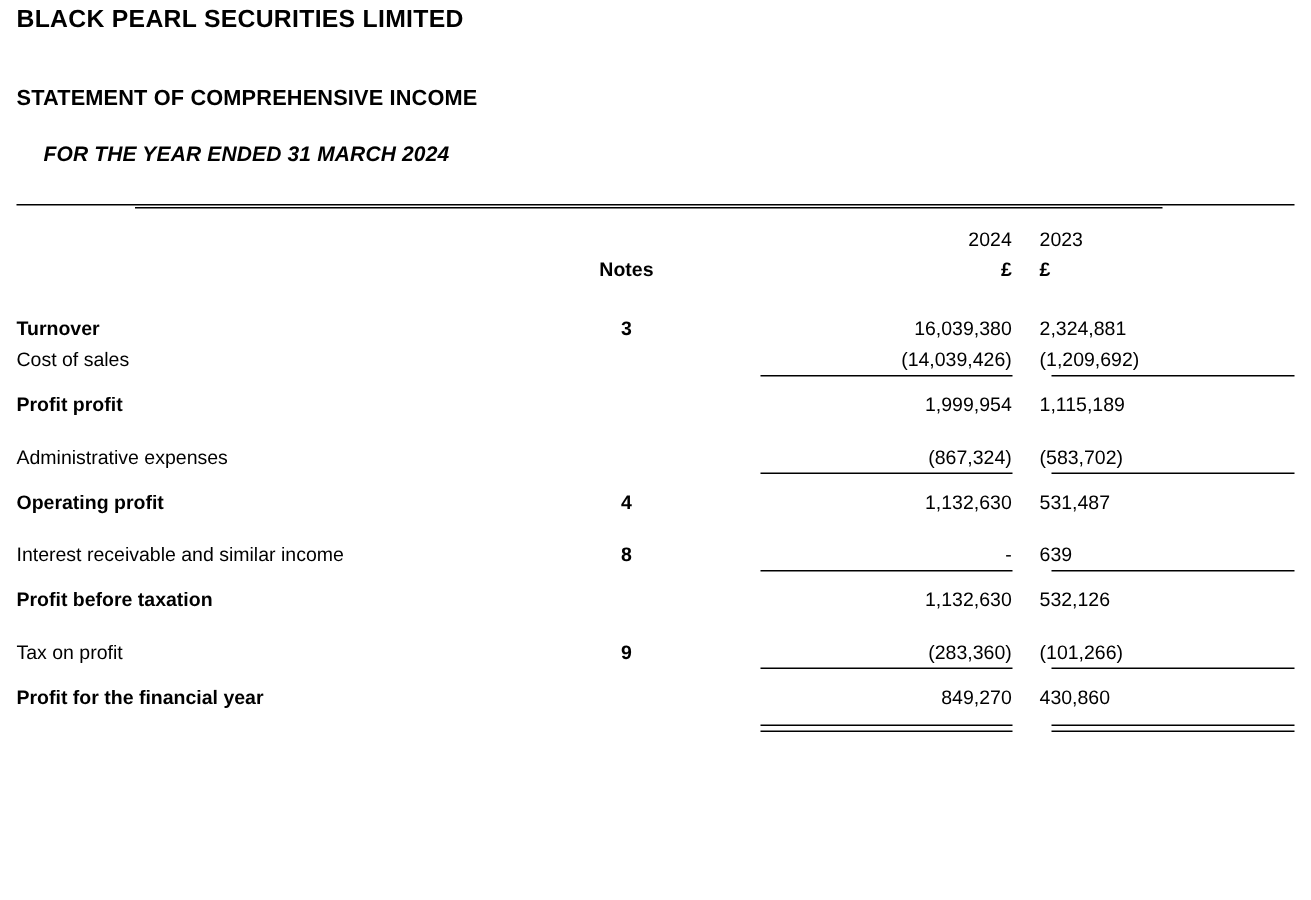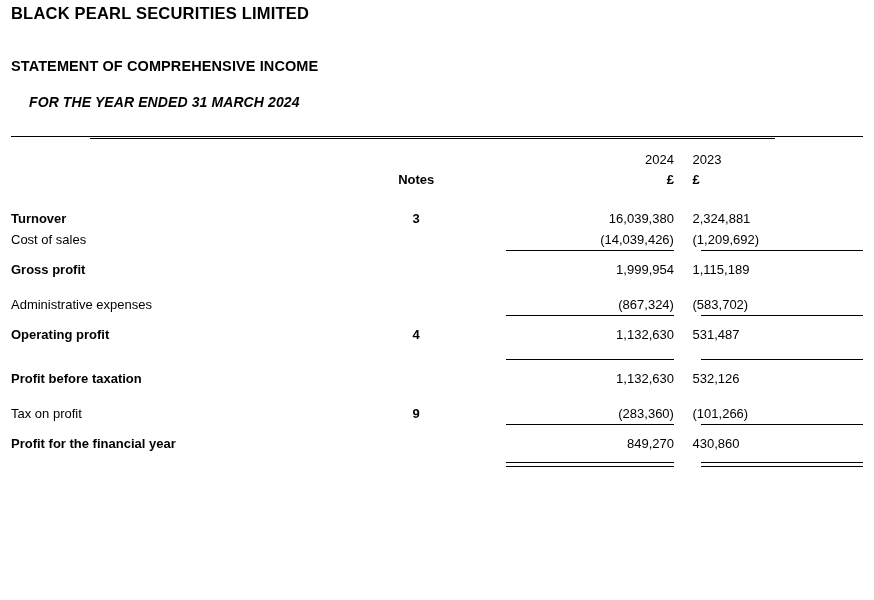--- a/index.html
+++ b/index.html
@@ -189,21 +189,21 @@
         <td class="c-2024 line-cell">
             <span class="underline-num"></span>
           </td>
         <td class="c-gap line-cell"></td>
         <td class="c-2023 line-cell">
             <span class="underline-num"></span>
           </td>
       </tr>
 
       <tr class="row">
-        <td class="c-label bold">Gross profit</td>
+        <td class="c-label bold">Profit profit</td>
         <td class="c-notes bold"></td>
         <td class="c-spacer"></td>
         <td class="c-2024">1,999,954</td>
         <td class="c-gap"></td>
         <td class="c-2023">1,115,189</td>
       </tr>
 
       <tr class="spacer-row">
           <td colspan="6"></td>
         </tr>
@@ -236,20 +236,28 @@
         <td class="c-spacer"></td>
         <td class="c-2024">1,132,630</td>
         <td class="c-gap"></td>
         <td class="c-2023">531,487</td>
       </tr>
 
       <tr class="spacer-row">
           <td colspan="6"></td>
         </tr>
 
+      <tr class="row">
+        <td class="c-label">Interest receivable and similar income</td>
+        <td class="c-notes bold">8</td>
+        <td class="c-spacer"></td>
+        <td class="c-2024">-</td>
+        <td class="c-gap"></td>
+        <td class="c-2023">639</td>
+      </tr>
 
       <tr>
         <td class="c-label line-cell"></td>
         <td class="c-notes line-cell"></td>
         <td class="c-spacer line-cell"></td>
         <td class="c-2024 line-cell">
             <span class="underline-num"></span>
           </td>
         <td class="c-gap line-cell"></td>
         <td class="c-2023 line-cell">

